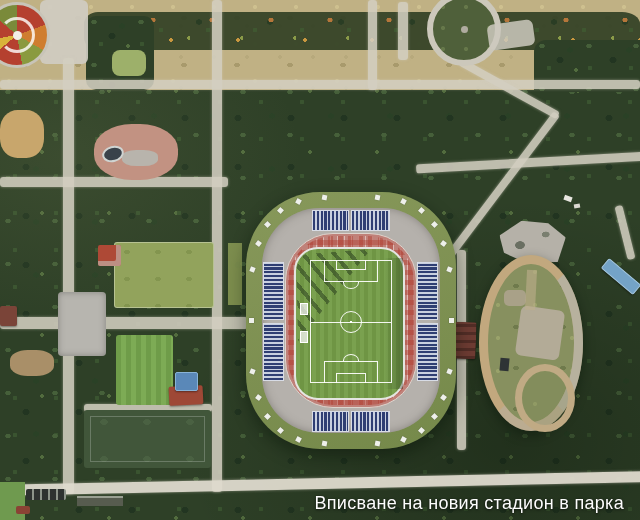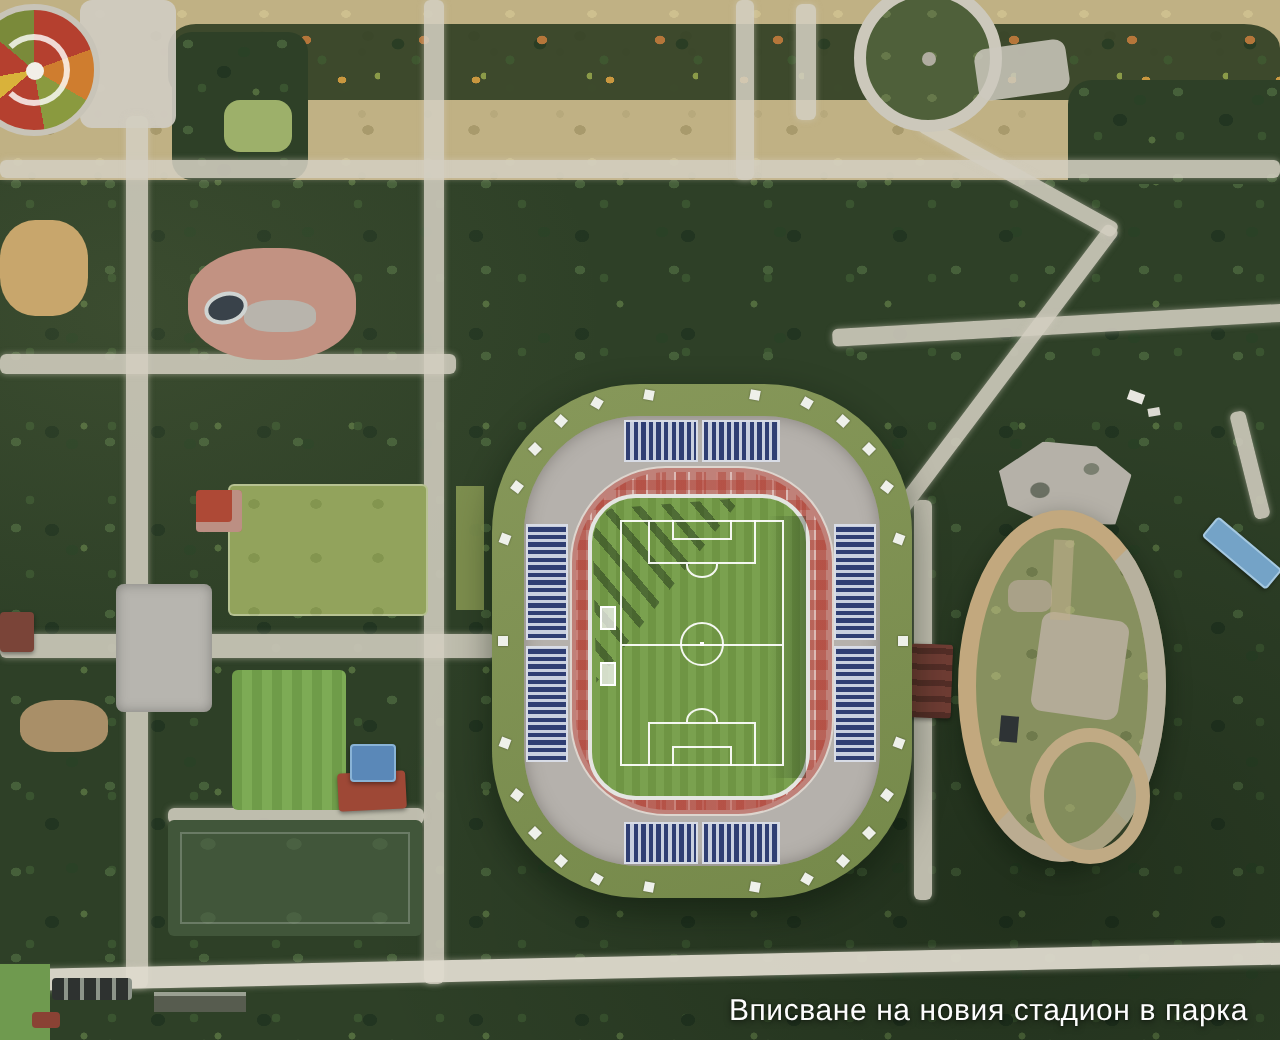--- a/index.html
+++ b/index.html
@@ -78,21 +78,21 @@
   .velo{border-radius:50%;border:9px solid #c2a87e;background-color:#87905f;background-image:
     radial-gradient(5px 4px at 10px 8px,#99a26a 45%,rgba(0,0,0,0) 50%),
     radial-gradient(6px 5px at 28px 22px,#6f7a4c 45%,rgba(0,0,0,0) 50%);
     background-size:37px 33px,47px 41px;box-shadow:0 4px 12px rgba(5,15,5,.4);}
   .velo-shade{position:absolute;inset:-9px;border-radius:50%;border:9px solid rgba(0,0,0,0);
     border-right-color:rgba(176,183,181,.6);border-bottom-color:rgba(176,183,181,.35);}
   .velo-inner{position:absolute;left:27px;top:100px;width:60px;height:68px;border-radius:50%;
     border:7px solid #c0aa84;background:rgba(120,130,85,.25);}
 
   
-  .caption{position:absolute;right:16px;bottom:6px;font-size:15px;color:#fdfdfd;
+  .caption{position:absolute;right:16px;bottom:6px;font-size:18px;color:#fdfdfd;
     letter-spacing:.3px;text-shadow:0 1px 3px rgba(0,0,0,.6),0 0 1px rgba(0,0,0,.45);}
   .bldg{position:absolute;border-radius:2px;box-shadow:0 1px 2px rgba(0,0,0,.4);}
   .fieldline{position:absolute;inset:6px;border:1px solid rgba(255,255,255,.22);}
 </style>
 </head>
 <body>
 
 <div id="scene">
 
   <div class="abs forest" style="inset:0;"></div>

